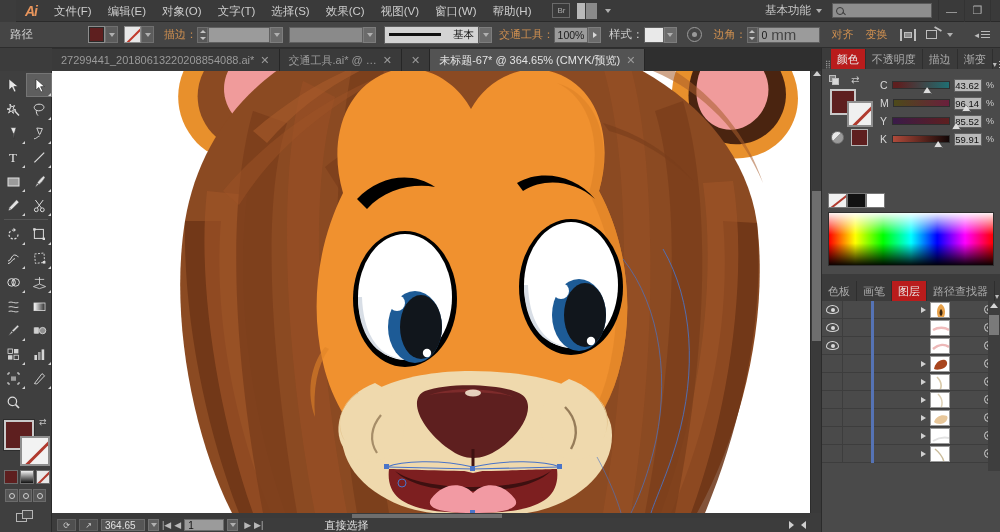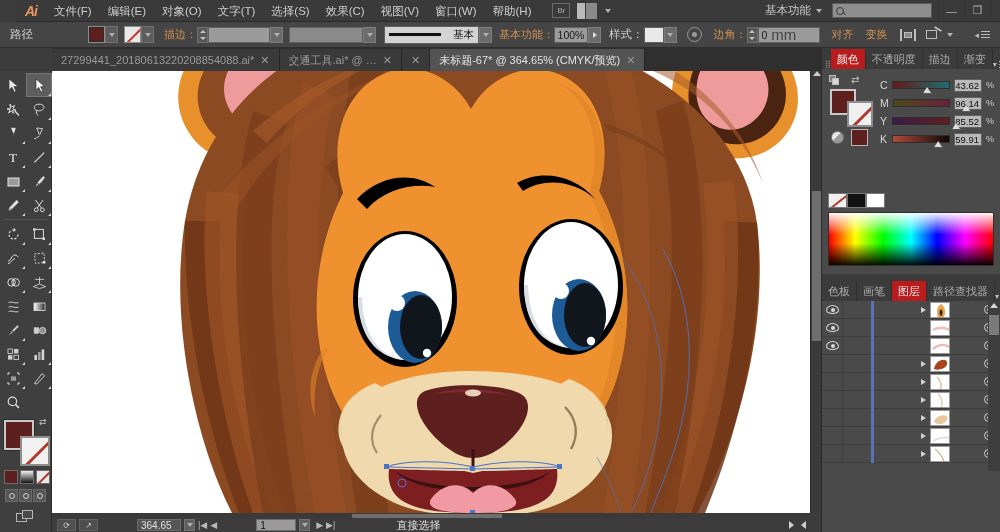--- a/index.html
+++ b/index.html
@@ -277,21 +277,20 @@
     padding-left: 5px; font-size: 10px; color: #cfcfcf;
   }
   .sb-icn {
     width: 19px; height: 12px; background: #4f4f4f; border: 1px solid #606060;
     display:flex;align-items:center;justify-content:center; font-size:8px; color:#ccc;
   }
   .sb-field {
     height: 12px; background: #555; border: 1px solid #6b6b6b;
     color: #e0e0e0; font-size: 10px; display:flex; align-items:center;
     padding: 0 3px;
-    margin-left: 36px;
   }
   .sb-arrow {
     width: 11px; height: 12px; background: #606060; border:1px solid #727272;
     display:flex;align-items:center;justify-content:center;
   }
   .sb-nav { display:flex; gap:3px; align-items:center; color:#b9b9b9; font-size:9px; }
   .sb-status { margin-left: 58px; font-size: 11px; color: #e0e0e0; }
   .sb-tri-r {
     width:0;height:0;border-top:4px solid transparent;border-bottom:4px solid transparent;
     border-left:5px solid #cfcfcf;
@@ -505,21 +504,21 @@
 
     <div class="brushbox">
       <span class="brush-line"></span>
       <span>基本</span>
     </div>
     <div class="fld-arrow">
         <span class="tri-down"></span>
       </div>
     <div style="width:7px"></div>
 
-    <div class="cb-label-o">基本功能：</div>
+    <div class="cb-label-o">交通工具：</div>
     <div class="field" style="width:34px;justify-content:center">100%</div>
     <div class="fld-arrow">
         <span style="width:0;height:0;border-top:3px solid transparent;border-bottom:3px solid transparent;border-left:4px solid #d9d9d9;display:block"></span>
       </div>
     <div style="width:8px"></div>
 
     <div class="cb-label">样式：</div>
     <div class="field" style="width:20px;background:#e9e9e9"></div>
     <div class="fld-arrow">
         <span class="tri-down"></span>

